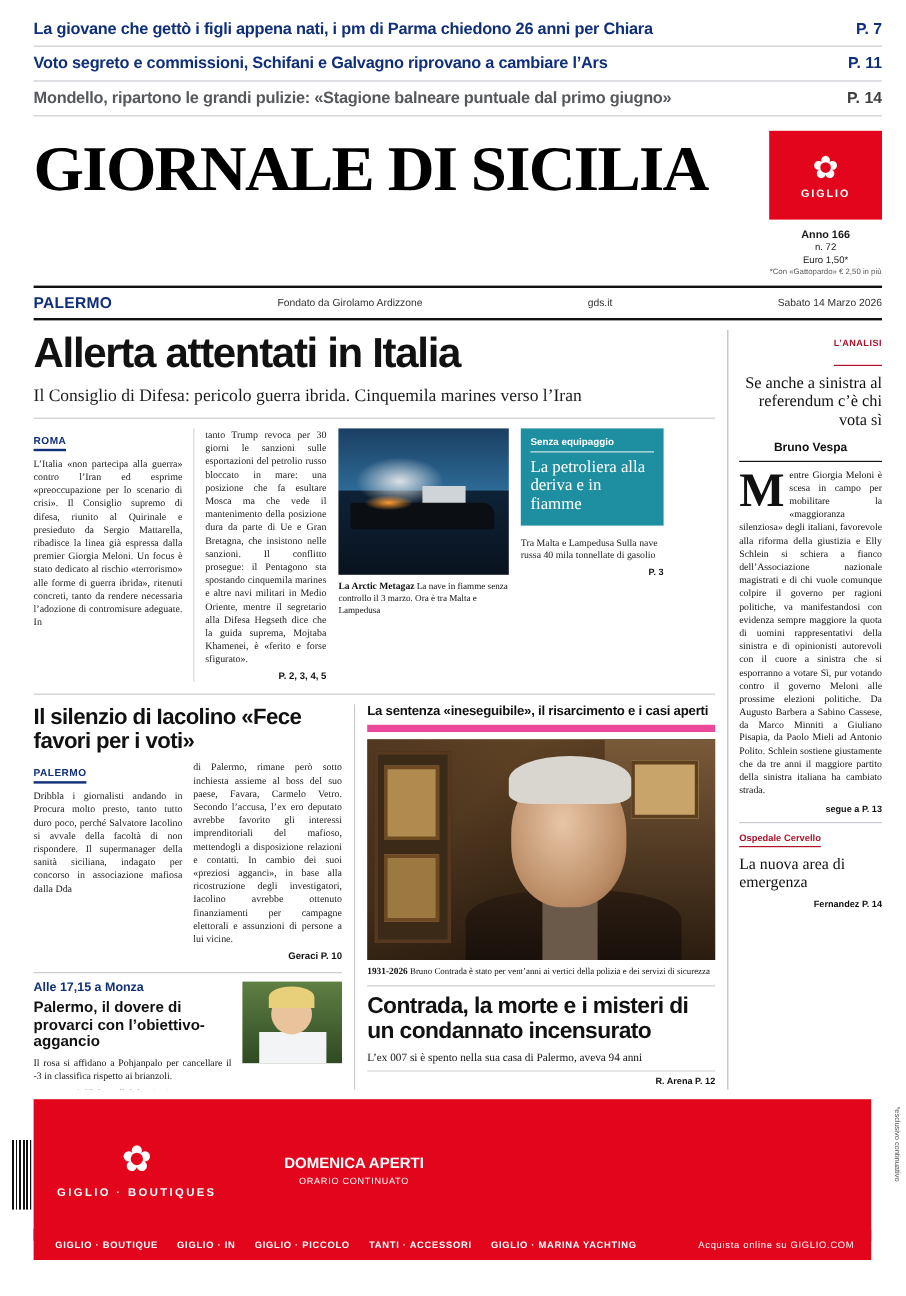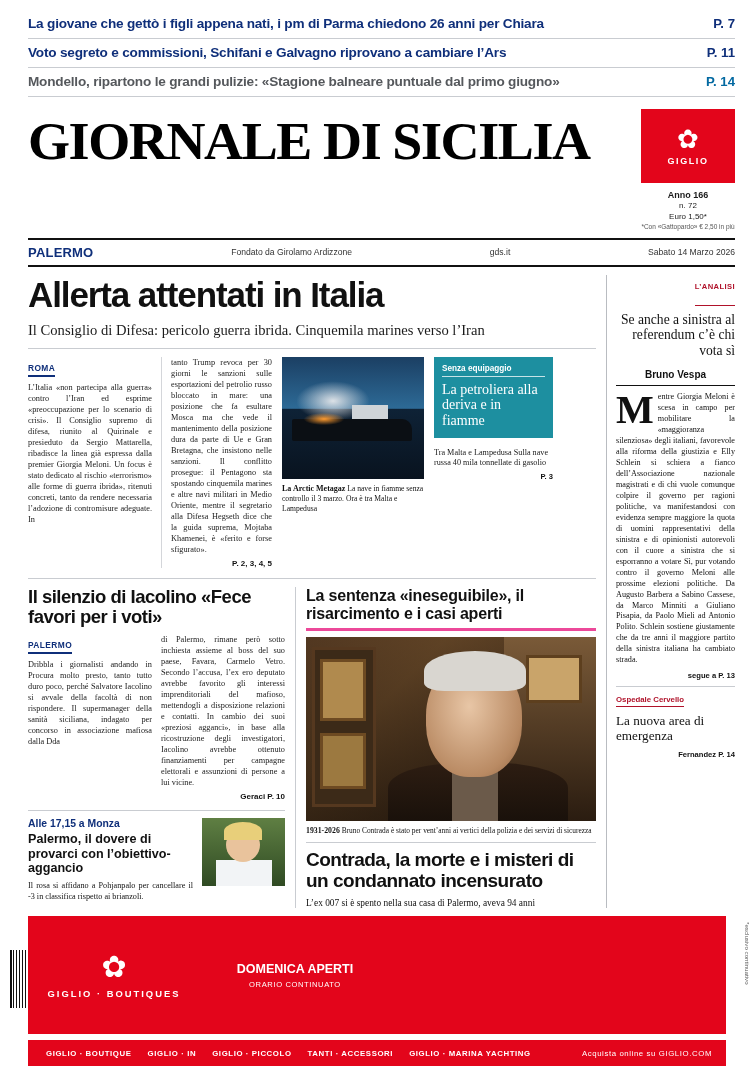--- a/index.html
+++ b/index.html
@@ -17,21 +17,21 @@
   .teaser {
     display: flex; align-items: baseline; justify-content: space-between;
     border-bottom: 1px solid #c9ccd1;
     padding: 6px 0 7px 0;
   }
   .teaser:first-child { padding-top: 2px; }
   .teaser-text { font-size: 13.6px; font-weight: bold; letter-spacing: -0.2px; }
   .t-blue .teaser-text { color: #0f2f7a; }
   .t-blue .teaser-page { color: #0f2f7a; }
   .t-gray .teaser-text { color: #55585c; }
-  .t-gray .teaser-page { color: #0369a1; }
+  .t-gray .teaser-page { color: #404040; }
   .teaser-page { font-size: 13.2px; font-weight: bold; white-space: nowrap; padding-left: 14px; }
 
   
   .masthead {
     display: flex; align-items: flex-start; justify-content: space-between;
     padding: 8px 20px 0 28px;
   }
   .logo {
     font-family: "Liberation Serif", serif;
     font-weight: bold;
@@ -138,22 +138,22 @@
 
   .h2 {
     font-family: "Liberation Sans", sans-serif; font-weight: bold;
     font-size: 18.5px; line-height: 1.08; letter-spacing: -.5px;
   }
   .sub2 { font-family: "Liberation Serif", serif; font-size: 9.6px; line-height: 1.28; margin-top: 7px; padding-bottom: 7px; border-bottom: 1px solid #d4d6da; }
   .twocol { display: flex; margin-top: 7px; gap: 9px; }
   .twocol > div { width: 50%; }
 
   .sent-title {
-    font-family: "Liberation Sans", sans-serif; font-weight: bold; font-size: 16px;
-    border-bottom: 3px solid #ec4899; padding-bottom: 5px; margin-bottom: 6px; letter-spacing: -.2px;
+    font-family: "Liberation Sans", sans-serif; font-weight: bold; font-size: 11px;
+    border-bottom: 6px solid #ec4899; padding-bottom: 5px; margin-bottom: 6px; letter-spacing: -.2px;
   }
   .bigphoto {
     width: 100%; height: 184px; position: relative; overflow: hidden;
     background: linear-gradient(135deg, #6d4b2e 0%, #8a6338 30%, #4a3420 75%, #2a1d12 100%);
   }
   .bp-wall { position: absolute; inset: 0; background:
      linear-gradient(180deg, rgba(60,40,22,.55), rgba(20,12,6,.7)); }
   .bp-door { position:absolute; left:6px; top:10px; width:64px; height:160px; background:#3c2a18; box-shadow: inset 0 0 0 3px #55381f;}
   .bp-frame { position:absolute; left:14px; top:22px; width:46px; height:62px; background:#b08a4e; box-shadow: inset 0 0 0 3px #6d4a22;}
   .bp-frame2 { position:absolute; left:14px; top:96px; width:46px; height:56px; background:#9c7940; box-shadow: inset 0 0 0 3px #6d4a22;}
@@ -223,21 +223,21 @@
   .ad-logo-mark { font-size: 30px; line-height: 1; }
   .ad-logo-word { font-size: 9.4px; letter-spacing: 2px; font-weight: bold; }
   .ad-center { flex: 1; text-align: center; }
   .ad-t1 { font-size: 22px; font-weight: bold; letter-spacing: .4px; }
   .ad-t2 { font-size: 16.5px; font-weight: bold; margin-top: 6px; }
   .ad-t3 { font-size: 25px; font-weight: bold; margin-top: 2px; }
   .ad-right { width: 190px; text-align: center; }
   .ad-r1 { font-size: 12.5px; font-weight: bold; }
   .ad-r2 { font-size: 7.6px; margin-top: 4px; letter-spacing: .6px; }
   .ad-bar {
-    position: absolute; left: 28px; top: 132px; width: 698px; height: 26px; background: #e3051b;
+    position: absolute; left: 28px; top: 116px; width: 698px; height: 26px; background: #e3051b;
     color: #fff; display: flex; align-items: center; justify-content: space-between;
     padding: 0 14px 0 18px; font-size: 7.8px; letter-spacing: .6px;
   }
   .ad-bar-left { display: flex; gap: 16px; font-weight: bold; }
   .ad-bar-right { font-size: 7.8px; }
   .ad-vert {
     position: absolute; right: 4px; top: 14px; writing-mode: vertical-rl;
     font-size: 6.2px; color: #555;
   }
   .barcode { position: absolute; left: 10px; bottom: 72px; width: 16px; height: 58px;

